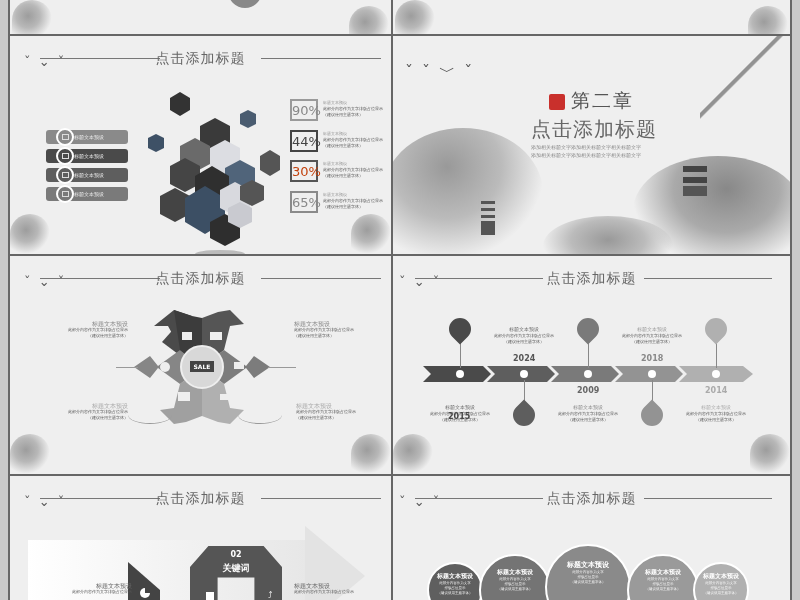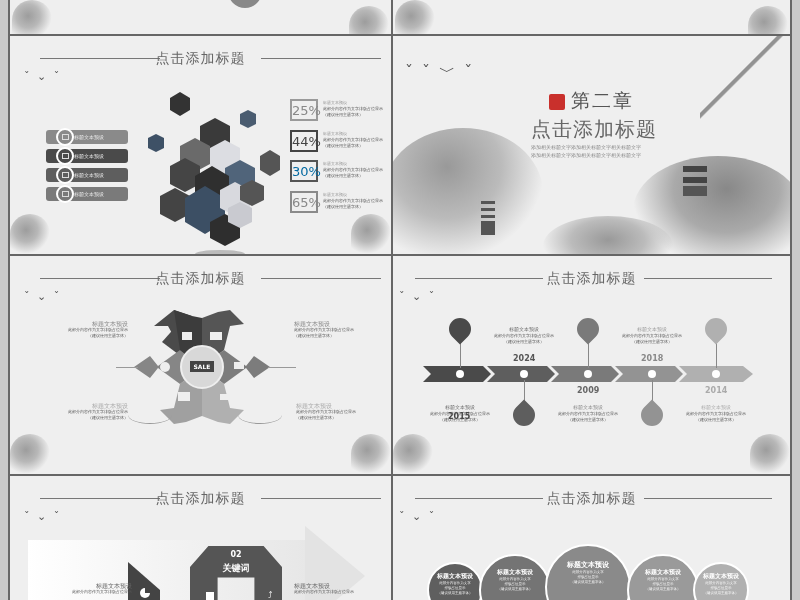--- a/index.html
+++ b/index.html
@@ -3,21 +3,21 @@
 <meta charset="utf-8">
 <style>
   * { box-sizing: border-box; margin: 0; padding: 0; }
   html, body { width: 800px; height: 600px; overflow: hidden; }
   body { background: #c9c9c9; font-family: "DejaVu Sans", sans-serif; position: relative; }
   .grid { position: absolute; left: 0; top: 0; width: 800px; height: 600px; }
   .slide { position: absolute; background: #efefef; overflow: hidden; border: 2px solid #666; }
   .slide-title-row { position: absolute; left: 0; right: 0; top: 10px; height: 20px; }
   .title-line { position: absolute; top: 12px; height: 1px; background: #777; }
   .slide-title { position: absolute; top: 4px; left: 0; right: 0; text-align: center; font-size: 14px; color: #666; letter-spacing: 1px; }
-  .birds { position: absolute; top: 24px; left: 14px; color: #555; font-size: 11px; letter-spacing: 2px; }
+  .birds { position: absolute; top: 8px; left: 14px; color: #555; font-size: 13px; letter-spacing: 2px; }
   .corner-ink { position: absolute; width: 40px; height: 40px; border-radius: 50% 50% 10% 10%; background: radial-gradient(circle at 40% 40%, #888 0%, #aaa 35%, rgba(200,200,200,0) 70%); opacity: .8; }
   .tiny { font-size: 4px; color: #555; line-height: 6px; }
   .small { font-size: 5px; color: #666; line-height: 7px; }
   
   .pill { position: absolute; left: 36px; width: 82px; height: 14px; border-radius: 3px; color: #eee; font-size: 5px; line-height: 14px; padding-left: 28px; }
   .pill .circ { position: absolute; left: 10px; top: -2px; width: 18px; height: 18px; border-radius: 50%; border: 2px solid #fff; background: inherit; }
   .pill .circ span { position: absolute; left: 4px; top: 4px; width: 7px; height: 6px; border: 1px solid #ddd; }
   .pct-box { position: absolute; left: 280px; width: 28px; height: 22px; font-size: 13px; color: #555; text-align: center; line-height: 20px; border: 2px solid #888; }
   .pct-desc { position: absolute; left: 313px; width: 70px; }
   
@@ -98,33 +98,33 @@
           <polygon points="20,110 35,102 50,110 50,128 35,136 20,128" fill="#444"></polygon>
           <polygon points="45,112 65,100 85,112 85,136 65,148 45,136" fill="#3c4f64"></polygon>
           <polygon points="80,104 95,96 110,104 110,122 95,130 80,122" fill="#d8d9de"></polygon>
           <polygon points="100,100 112,94 124,100 124,114 112,120 100,114" fill="#555"></polygon>
           <polygon points="70,136 85,128 100,136 100,152 85,160 70,152" fill="#2e2e2e"></polygon>
           <polygon points="88,122 100,116 112,122 112,136 100,142 88,136" fill="#c9cad0"></polygon>
         </g>
       </svg>
     </div>
 
-    <div class="pct-box" style="top:63px; border-color:#9a9a9a; color:#888;">25%</div>
+    <div class="pct-box" style="top:63px; border-color:#9a9a9a; color:#888;">90%</div>
     <div class="pct-desc" style="top:64px;">
       <div class="tiny" style="color:#999;">标题文本预设</div>
       <div class="tiny">此部分内容作为文字排版占位显示</div>
       <div class="tiny">（建议使用主题字体）</div>
     </div>
     <div class="pct-box" style="top:94px; border-color:#444; color:#444;">44%</div>
     <div class="pct-desc" style="top:95px;">
       <div class="tiny" style="color:#999;">标题文本预设</div>
       <div class="tiny">此部分内容作为文字排版占位显示</div>
       <div class="tiny">（建议使用主题字体）</div>
     </div>
-    <div class="pct-box" style="top:124px; border-color:#555; color:#0369a1;">30%</div>
+    <div class="pct-box" style="top:124px; border-color:#555; color:#c2410c;">30%</div>
     <div class="pct-desc" style="top:125px;">
       <div class="tiny" style="color:#999;">标题文本预设</div>
       <div class="tiny">此部分内容作为文字排版占位显示</div>
       <div class="tiny">（建议使用主题字体）</div>
     </div>
     <div class="pct-box" style="top:155px; border-color:#8a8a8a; color:#888;">65%</div>
     <div class="pct-desc" style="top:156px;">
       <div class="tiny" style="color:#999;">标题文本预设</div>
       <div class="tiny">此部分内容作为文字排版占位显示</div>
       <div class="tiny">（建议使用主题字体）</div>

